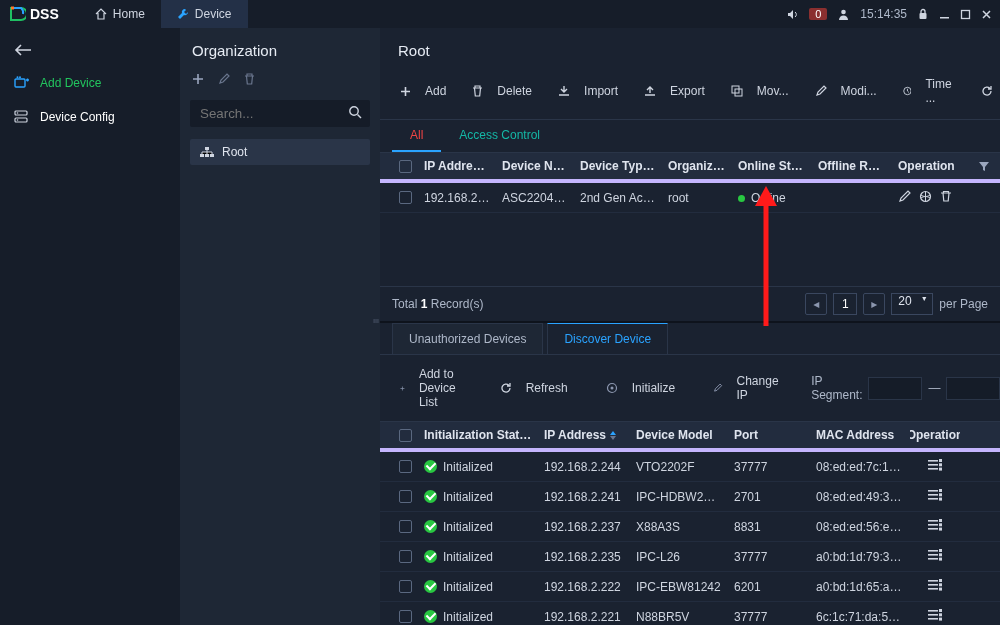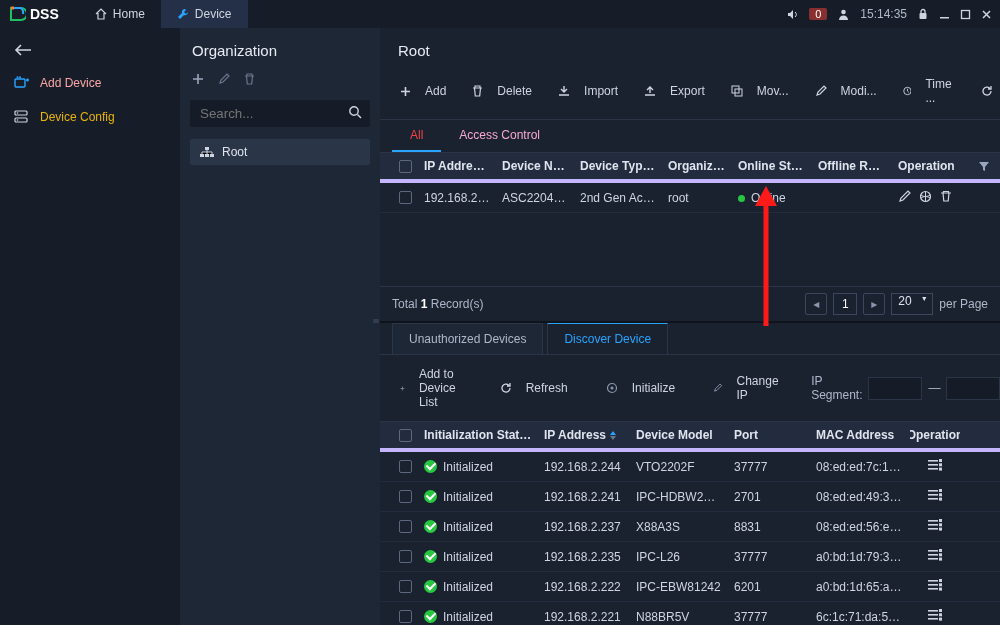--- a/index.html
+++ b/index.html
@@ -10,38 +10,38 @@
   .tnav{display:flex;margin-left:20px;height:100%}
   .tnav-item{display:flex;align-items:center;padding:0 16px;color:#cfd5e0;cursor:pointer}
   .tnav-item.active{background:#233047}
   .tnav-item svg{margin-right:6px}
   .tstatus{margin-left:auto;display:flex;align-items:center;gap:10px;color:#aeb8c9}
   .tstatus .badge{background:#8a2f2f;color:#fff;padding:0 6px;border-radius:2px;font-size:11px}
   .tstatus svg{display:block}
   .main{display:flex;height:calc(100% - 28px)}
   .sidebar{width:180px;background:#161d29;padding-top:8px}
   .back{padding:6px 14px;color:#cfd5e0;font-size:16px}
-  .side-item{display:flex;align-items:center;padding:10px 14px;color:#eab308;cursor:pointer}
-  .side-item.active{color:#fca5a5}
+  .side-item{display:flex;align-items:center;padding:10px 14px;color:#ffffff;cursor:pointer}
+  .side-item.active{color:#22c55e}
   .side-item svg{margin-right:10px}
   .orgpanel{width:200px;background:#1e2735;display:flex;flex-direction:column}
   .org-head{padding:14px 12px 10px 12px;color:#e6ebf3;font-size:15px}
   .org-tools{display:flex;gap:14px;padding:4px 12px 8px 12px;color:#7f8aa1}
   .searchbox{margin:4px 10px 10px 10px;position:relative}
   .searchbox input{width:100%;background:#151c28;border:none;color:#cfd5e0;padding:6px 28px 6px 10px;border-radius:2px;outline:none}
   .searchbox svg{position:absolute;right:8px;top:5px}
   .tree-item{margin:2px 10px;padding:6px 10px;background:#2a3548;border-radius:2px;display:flex;align-items:center;gap:8px;color:#dfe4ee}
   .content{flex:1;display:flex;flex-direction:column;min-width:0;background:#1a2230}
   .chead{padding:14px 18px 10px 18px;font-size:15px;color:#e6ebf3}
   .toolbar{display:flex;align-items:center;padding:4px 12px 10px 12px;border-bottom:1px solid #2a3548}
   .tbtn{display:flex;align-items:center;gap:14px;padding:4px 8px;margin-right:10px;color:#cfd5e0;cursor:pointer}
   .tbtn.small{margin-right:6px}
   .tbtn svg{display:block}
   .tabs{display:flex;padding:0 12px;border-bottom:1px solid #2a3548}
-  .tab{padding:8px 18px;color:#f9a8d4;cursor:pointer;border-bottom:2px solid transparent}
+  .tab{padding:8px 18px;color:#14b8a6;cursor:pointer;border-bottom:2px solid transparent}
   .tab.active{color:#ef4444;border-bottom-color:#2aa3ff}
   .grow{flex:1}
   .thead,.trow{display:flex;align-items:center;padding:0 12px;height:30px}
   .thead{background:#222c3e;border-bottom:4px solid #c4b5fd;font-weight:700;color:#dfe4ee;position:relative}
   .thead .filter{position:absolute;right:10px;top:7px;color:#9aa6be}
   .trow{border-bottom:1px solid #222c3e;color:#cfd5e0}
   .chkcell{width:26px;display:flex;justify-content:center}
   .chk{width:13px;height:13px;border:1px solid #5a6880;border-radius:2px}
   .col{padding:0 6px;white-space:nowrap;overflow:hidden;text-overflow:ellipsis}
   .c-ip{width:78px}.c-name{width:78px}.c-type{width:88px}.c-org{width:70px}.c-status{width:80px}.c-off{width:80px}.c-op{width:72px;display:flex;gap:8px;justify-content:flex-start}

